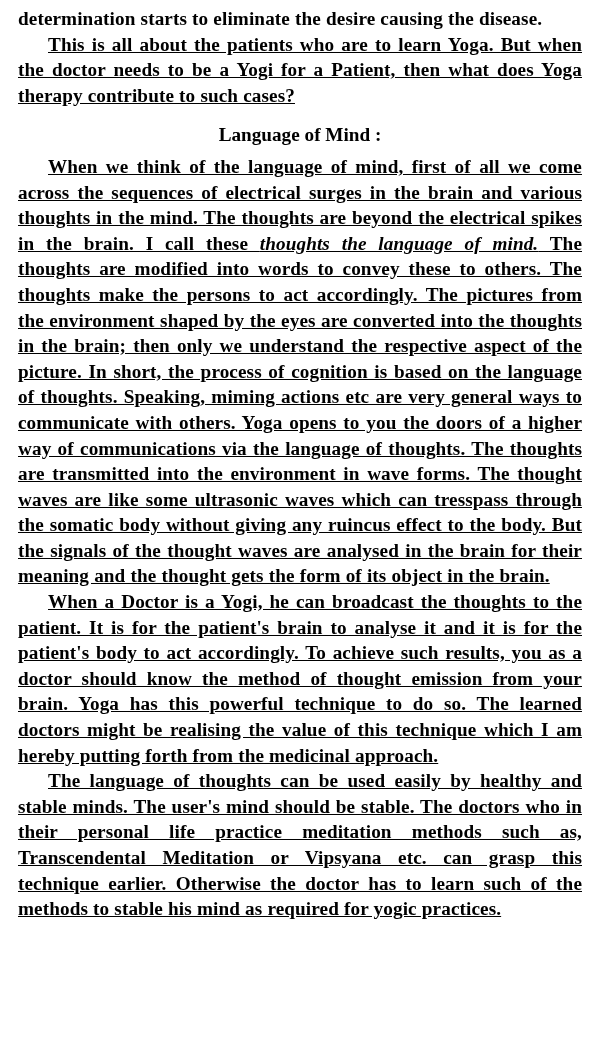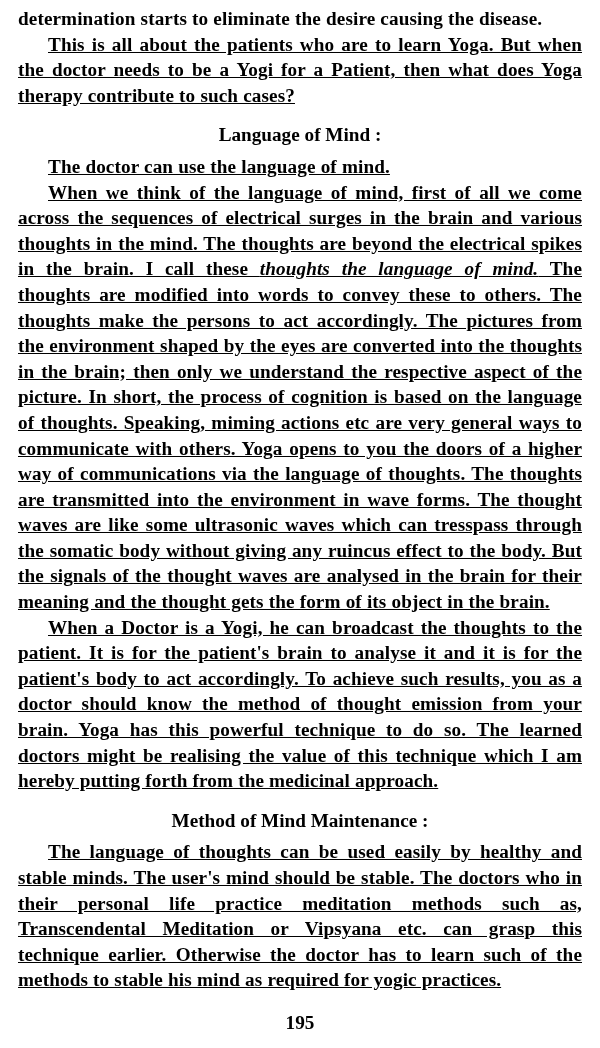--- a/index.html
+++ b/index.html
@@ -64,25 +64,22 @@
 <body>
 
 <div class="page">
 
   <p class="">determination starts to eliminate the desire causing the disease.</p>
 
   <p class="indent">This is all about the patients who are to learn Yoga. But when the doctor needs to be a Yogi for a Patient, then what does Yoga therapy contribute to such cases?</p>
 
   <h2>Language of Mind :</h2>
 
-  <p class="indent">The doctor can use the language of mind.</p>
 
   <p class="indent"><span>When we think of the language of mind, first of all we come across the sequences of electrical surges in the brain and various thoughts in the mind. The thoughts are beyond the electrical spikes in the brain. I call these </span><span class="em-italic">thoughts the language of mind.</span><span> The thoughts are modified into words to convey these to others. The thoughts make the persons to act accordingly. The pictures from the environment shaped by the eyes are converted into the thoughts in the brain; then only we understand the respective aspect of the picture. In short, the process of cognition is based on the language of thoughts. Speaking, miming actions etc are very general ways to communicate with others. Yoga opens to you the doors of a higher way of communications via the language of thoughts. The thoughts are transmitted into the environment in wave forms. The thought waves are like some ultrasonic waves which can tresspass through the somatic body without giving any ruincus effect to the body. But the signals of the thought waves are analysed in the brain for their meaning and the thought gets the form of its object in the brain.</span></p>
 
   <p class="indent">When a Doctor is a Yogi, he can broadcast the thoughts to the patient. It is for the patient's brain to analyse it and it is for the patient's body to act accordingly. To achieve such results, you as a doctor should know the method of thought emission from your brain. Yoga has this powerful technique to do so. The learned doctors might be realising the value of this technique which I am hereby putting forth from the medicinal approach.</p>
 
-  <h2>Method of Mind Maintenance :</h2>
 
   <p class="indent">The language of thoughts can be used easily by healthy and stable minds. The user's mind should be stable. The doctors who in their personal life practice meditation methods such as, Transcendental Meditation or Vipsyana etc. can grasp this technique earlier. Otherwise the doctor has to learn such of the methods to stable his mind as required for yogic practices.</p>
 
-  <div class="page-number">195</div>
 
 </div>
 
 </body></html>

